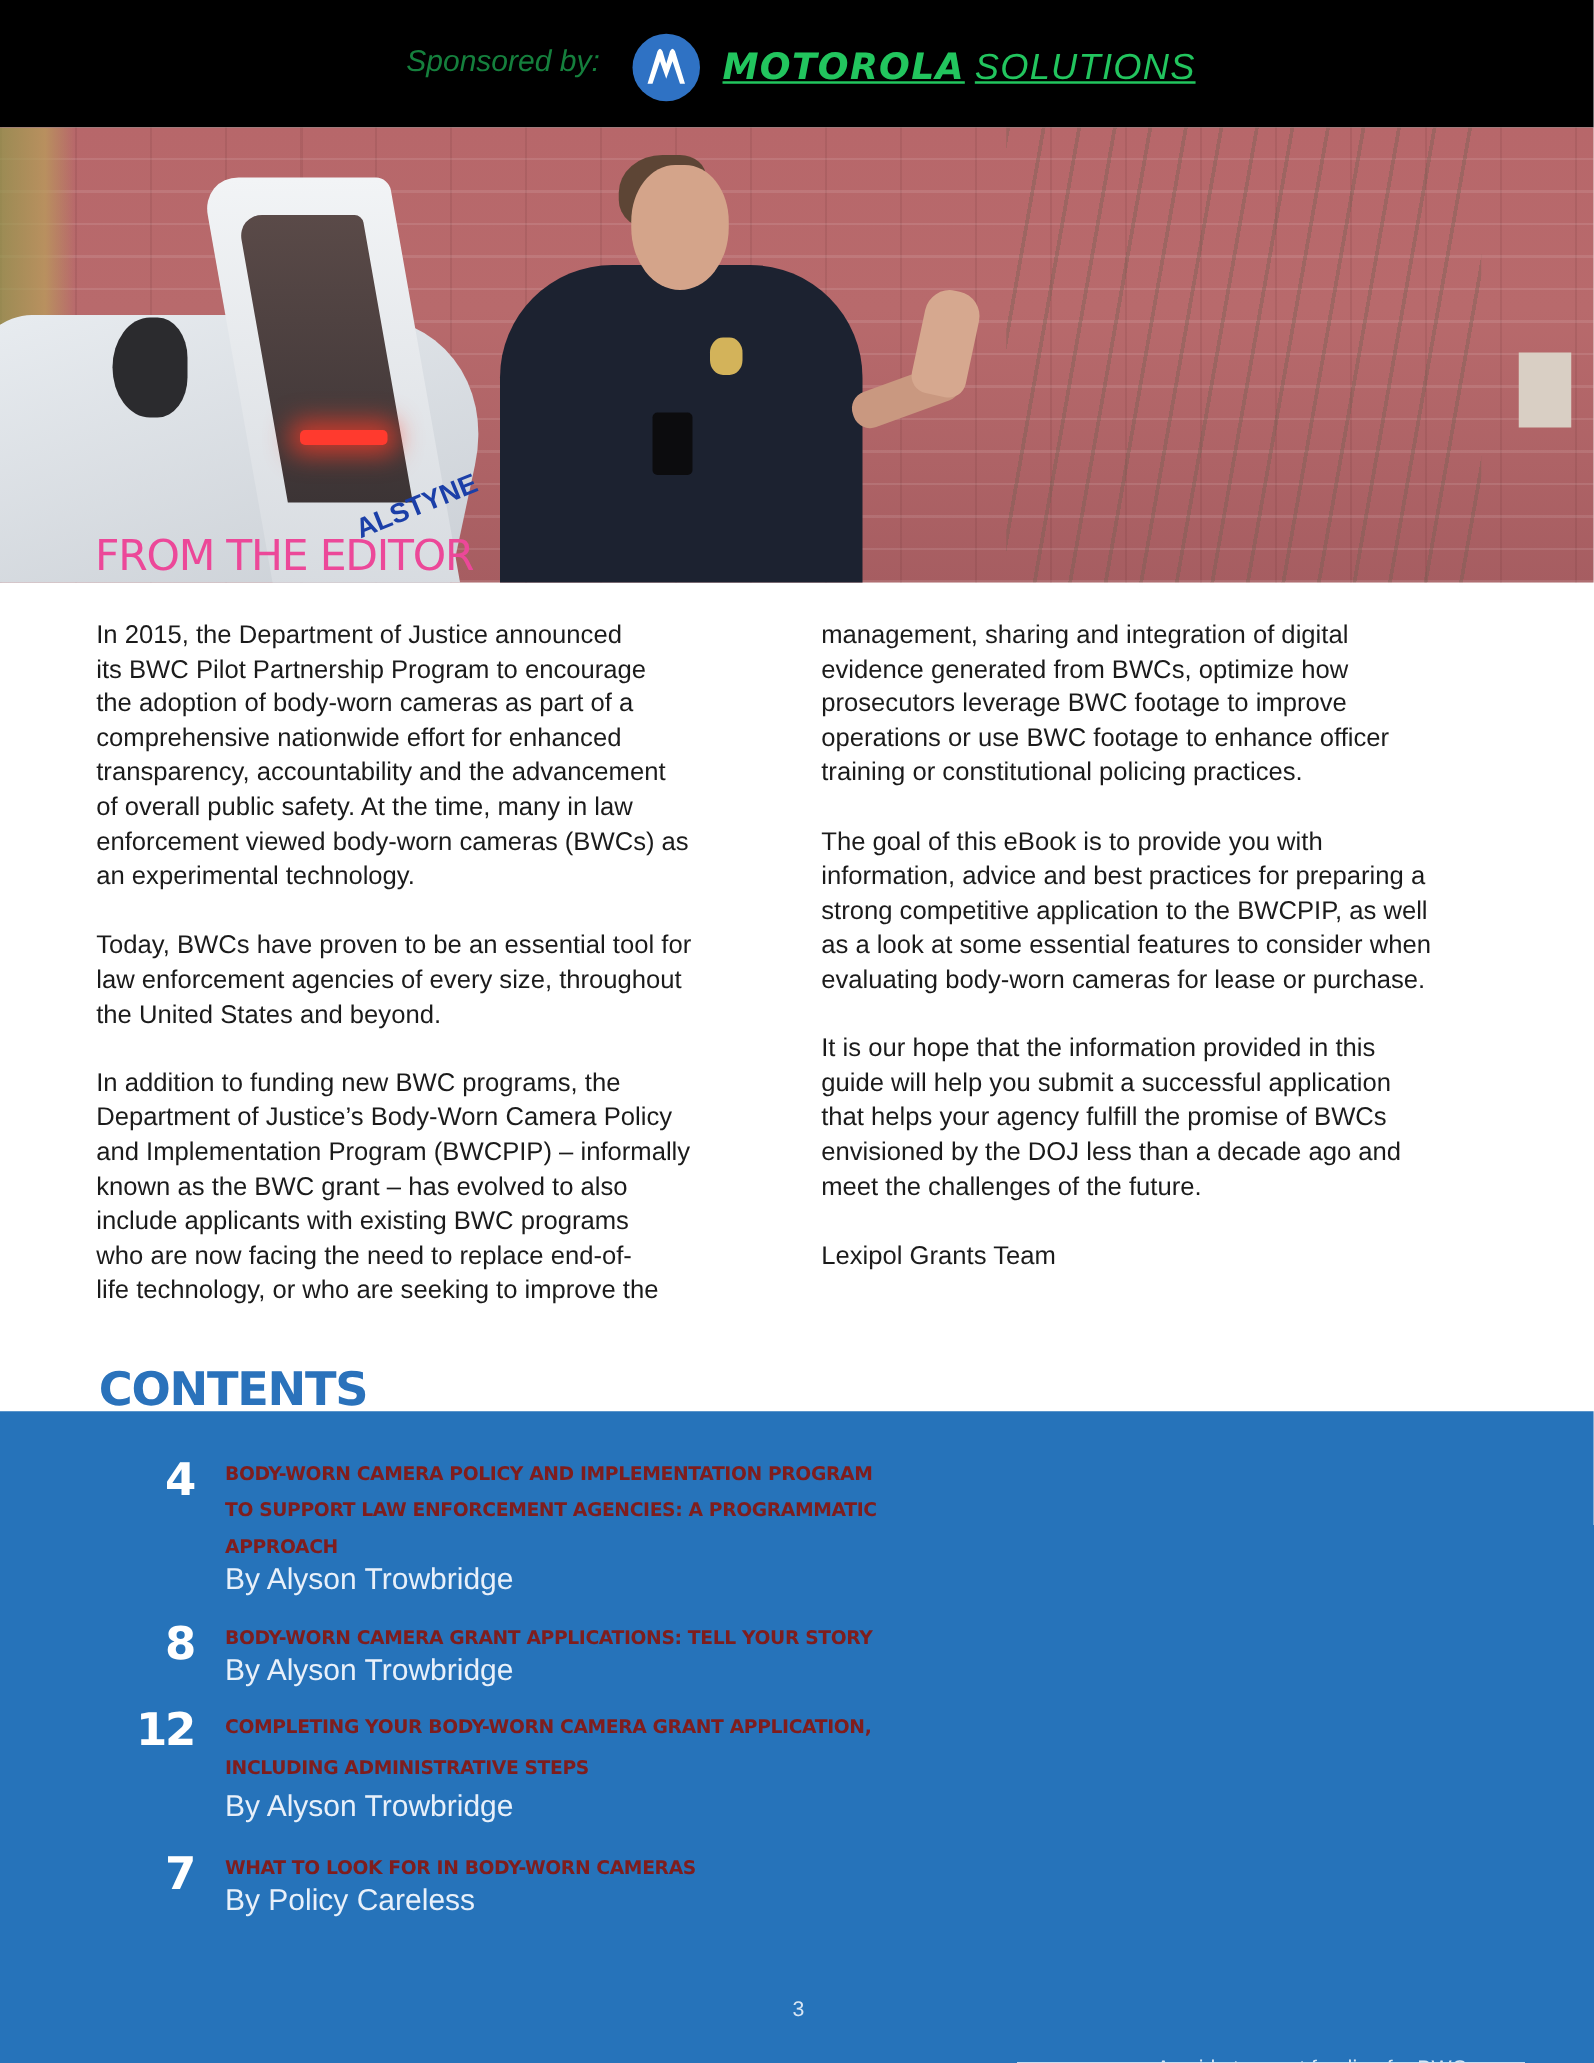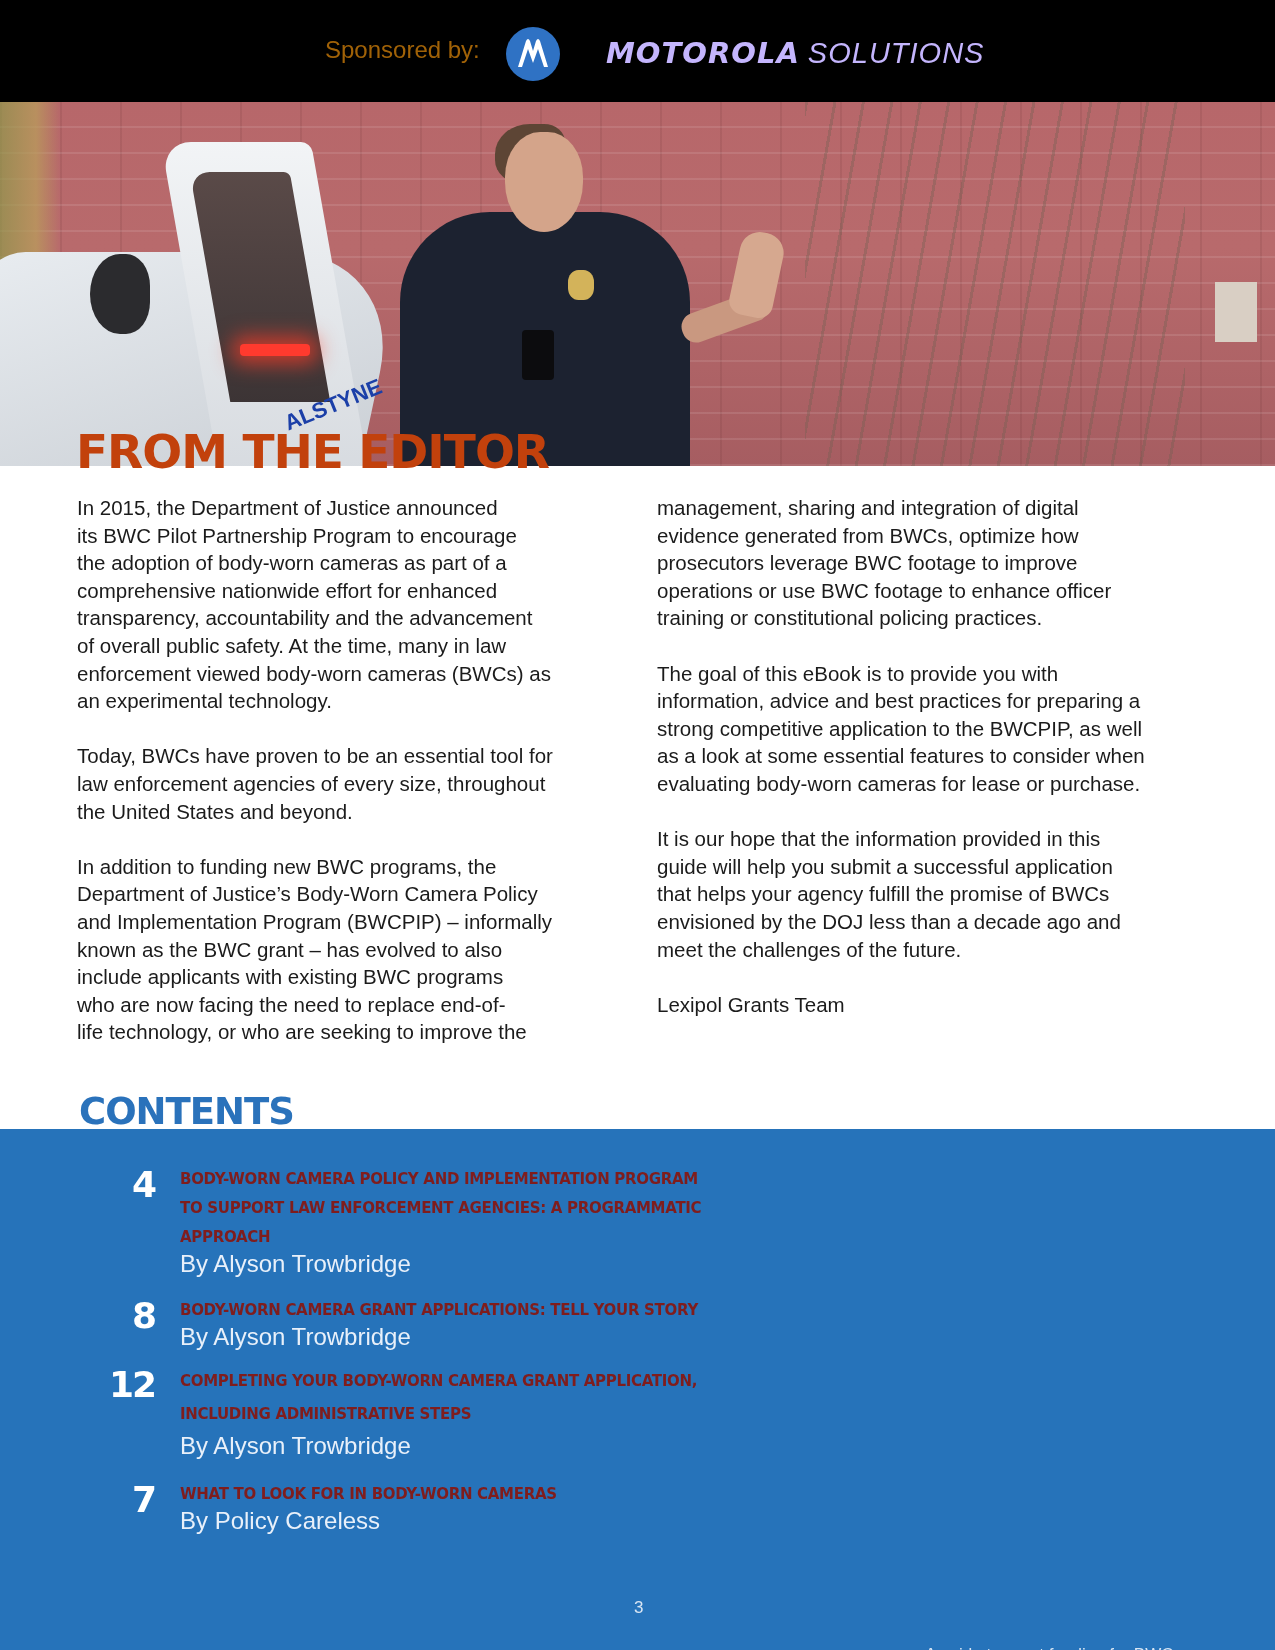--- a/index.html
+++ b/index.html
@@ -1,24 +1,24 @@
 <!DOCTYPE html>
 <html><head>
 <meta charset="utf-8">
 <style>
   * { margin: 0; padding: 0; box-sizing: border-box; }
   html, body { width: 1275px; height: 1650px; background: #ffffff; overflow: hidden; }
   body { position: relative; font-family: "Liberation Sans", sans-serif; color: #1a1a1a; }
 
   
   .sponsor-bar { position: absolute; left: 0; top: 0; width: 1275px; height: 102px; background: #000; }
-  .sponsor-label { position: absolute; left: 325px; top: 36px; color: #a16207; font-size: 24px; font-family: "Liberation Sans", sans-serif; }
+  .sponsor-label { position: absolute; left: 325px; top: 36px; color: #15803d; font-style: italic; font-size: 24px; font-family: "Liberation Sans", sans-serif; }
   .moto-logo { position: absolute; left: 506px; top: 27px; width: 54px; height: 54px; border-radius: 50%; background: #2f72c4; }
   .moto-logo svg { position: absolute; left: 0; top: 0; }
-  .brand { position: absolute; left: 606px; top: 36px; color: #c4b5fd; font-size: 29px; letter-spacing: 1px; white-space: nowrap; }
+  .brand { position: absolute; left: 578px; top: 36px; color: #22c55e; font-size: 29px; letter-spacing: 1px; white-space: nowrap; text-decoration: underline; }
   .brand-bold { font-weight: 900; font-style: italic; font-family: "DejaVu Sans", sans-serif; }
   .brand-light { font-style: italic; font-weight: 400; margin-left: 8px; font-family: "Liberation Sans", sans-serif; }
 
   
   .hero { position: absolute; left: 0; top: 102px; width: 1275px; height: 364px; overflow: hidden;
     background:
       repeating-linear-gradient(0deg, rgba(255,255,255,0.10) 0 2px, transparent 2px 26px),
       repeating-linear-gradient(90deg, rgba(90,40,40,0.12) 0 2px, transparent 2px 60px),
       linear-gradient(180deg, #b7676a 0%, #b86a6c 40%, #a65d61 100%);
   }
@@ -34,21 +34,21 @@
   .hero .car-text { position: absolute; left: 282px; top: 290px; color: #1b3fa8; font-weight: 700; font-size: 22px; transform: rotate(-22deg); }
   .hero .officer { position: absolute; left: 400px; top: 110px; width: 290px; height: 260px; background: #1c2230; border-radius: 90px 90px 0 0; }
   .hero .head { position: absolute; left: 505px; top: 30px; width: 78px; height: 100px; background: #d4a48a; border-radius: 45% 45% 50% 50%; }
   .hero .hair { position: absolute; left: 495px; top: 22px; width: 70px; height: 60px; background: #5d4535; border-radius: 50% 30% 10% 40%; }
   .hero .arm { position: absolute; left: 680px; top: 200px; width: 90px; height: 30px; background: #c99880; border-radius: 14px; transform: rotate(-20deg); }
   .hero .hand { position: absolute; left: 735px; top: 130px; width: 44px; height: 85px; background: #d6a88f; border-radius: 20px 20px 14px 14px; transform: rotate(12deg); }
   .hero .badge { position: absolute; left: 568px; top: 168px; width: 26px; height: 30px; background: #d3b35a; border-radius: 40%; }
   .hero .camera { position: absolute; left: 522px; top: 228px; width: 32px; height: 50px; background: #0c0c0e; border-radius: 4px; }
   .hero .box { position: absolute; left: 1215px; top: 180px; width: 42px; height: 60px; background: #d9cfc4; }
 
-  .editor-title { position: absolute; left: 76px; top: 428px; font-family: "DejaVu Sans", sans-serif; font-weight: 700; font-size: 47px; color: #c2410c; letter-spacing: -1px; line-height: 1; white-space: nowrap; }
+  .editor-title { position: absolute; left: 76px; top: 428px; font-family: "DejaVu Sans", sans-serif; font-weight: 400; font-size: 34px; color: #ec4899; letter-spacing: -1px; line-height: 1; white-space: nowrap; }
 
   
   .col { position: absolute; top: 494px; width: 530px; font-size: 20.5px; line-height: 27.6px; color: #1b1b1b; font-family: "Liberation Sans", sans-serif; }
   .col-left { left: 77px; }
   .col-right { left: 657px; width: 560px; }
   .col p { margin-bottom: 27.6px; white-space: pre-line; }
 
   
   .contents-title { position: absolute; left: 79px; top: 1093px; font-family: "DejaVu Sans", sans-serif; font-weight: 900; font-size: 37px; color: #2a72bb; letter-spacing: -1px; line-height: 1; z-index: 2; }
   .contents-band { position: absolute; left: 0; top: 1129px; width: 1275px; height: 521px; background: #2673ba; }

